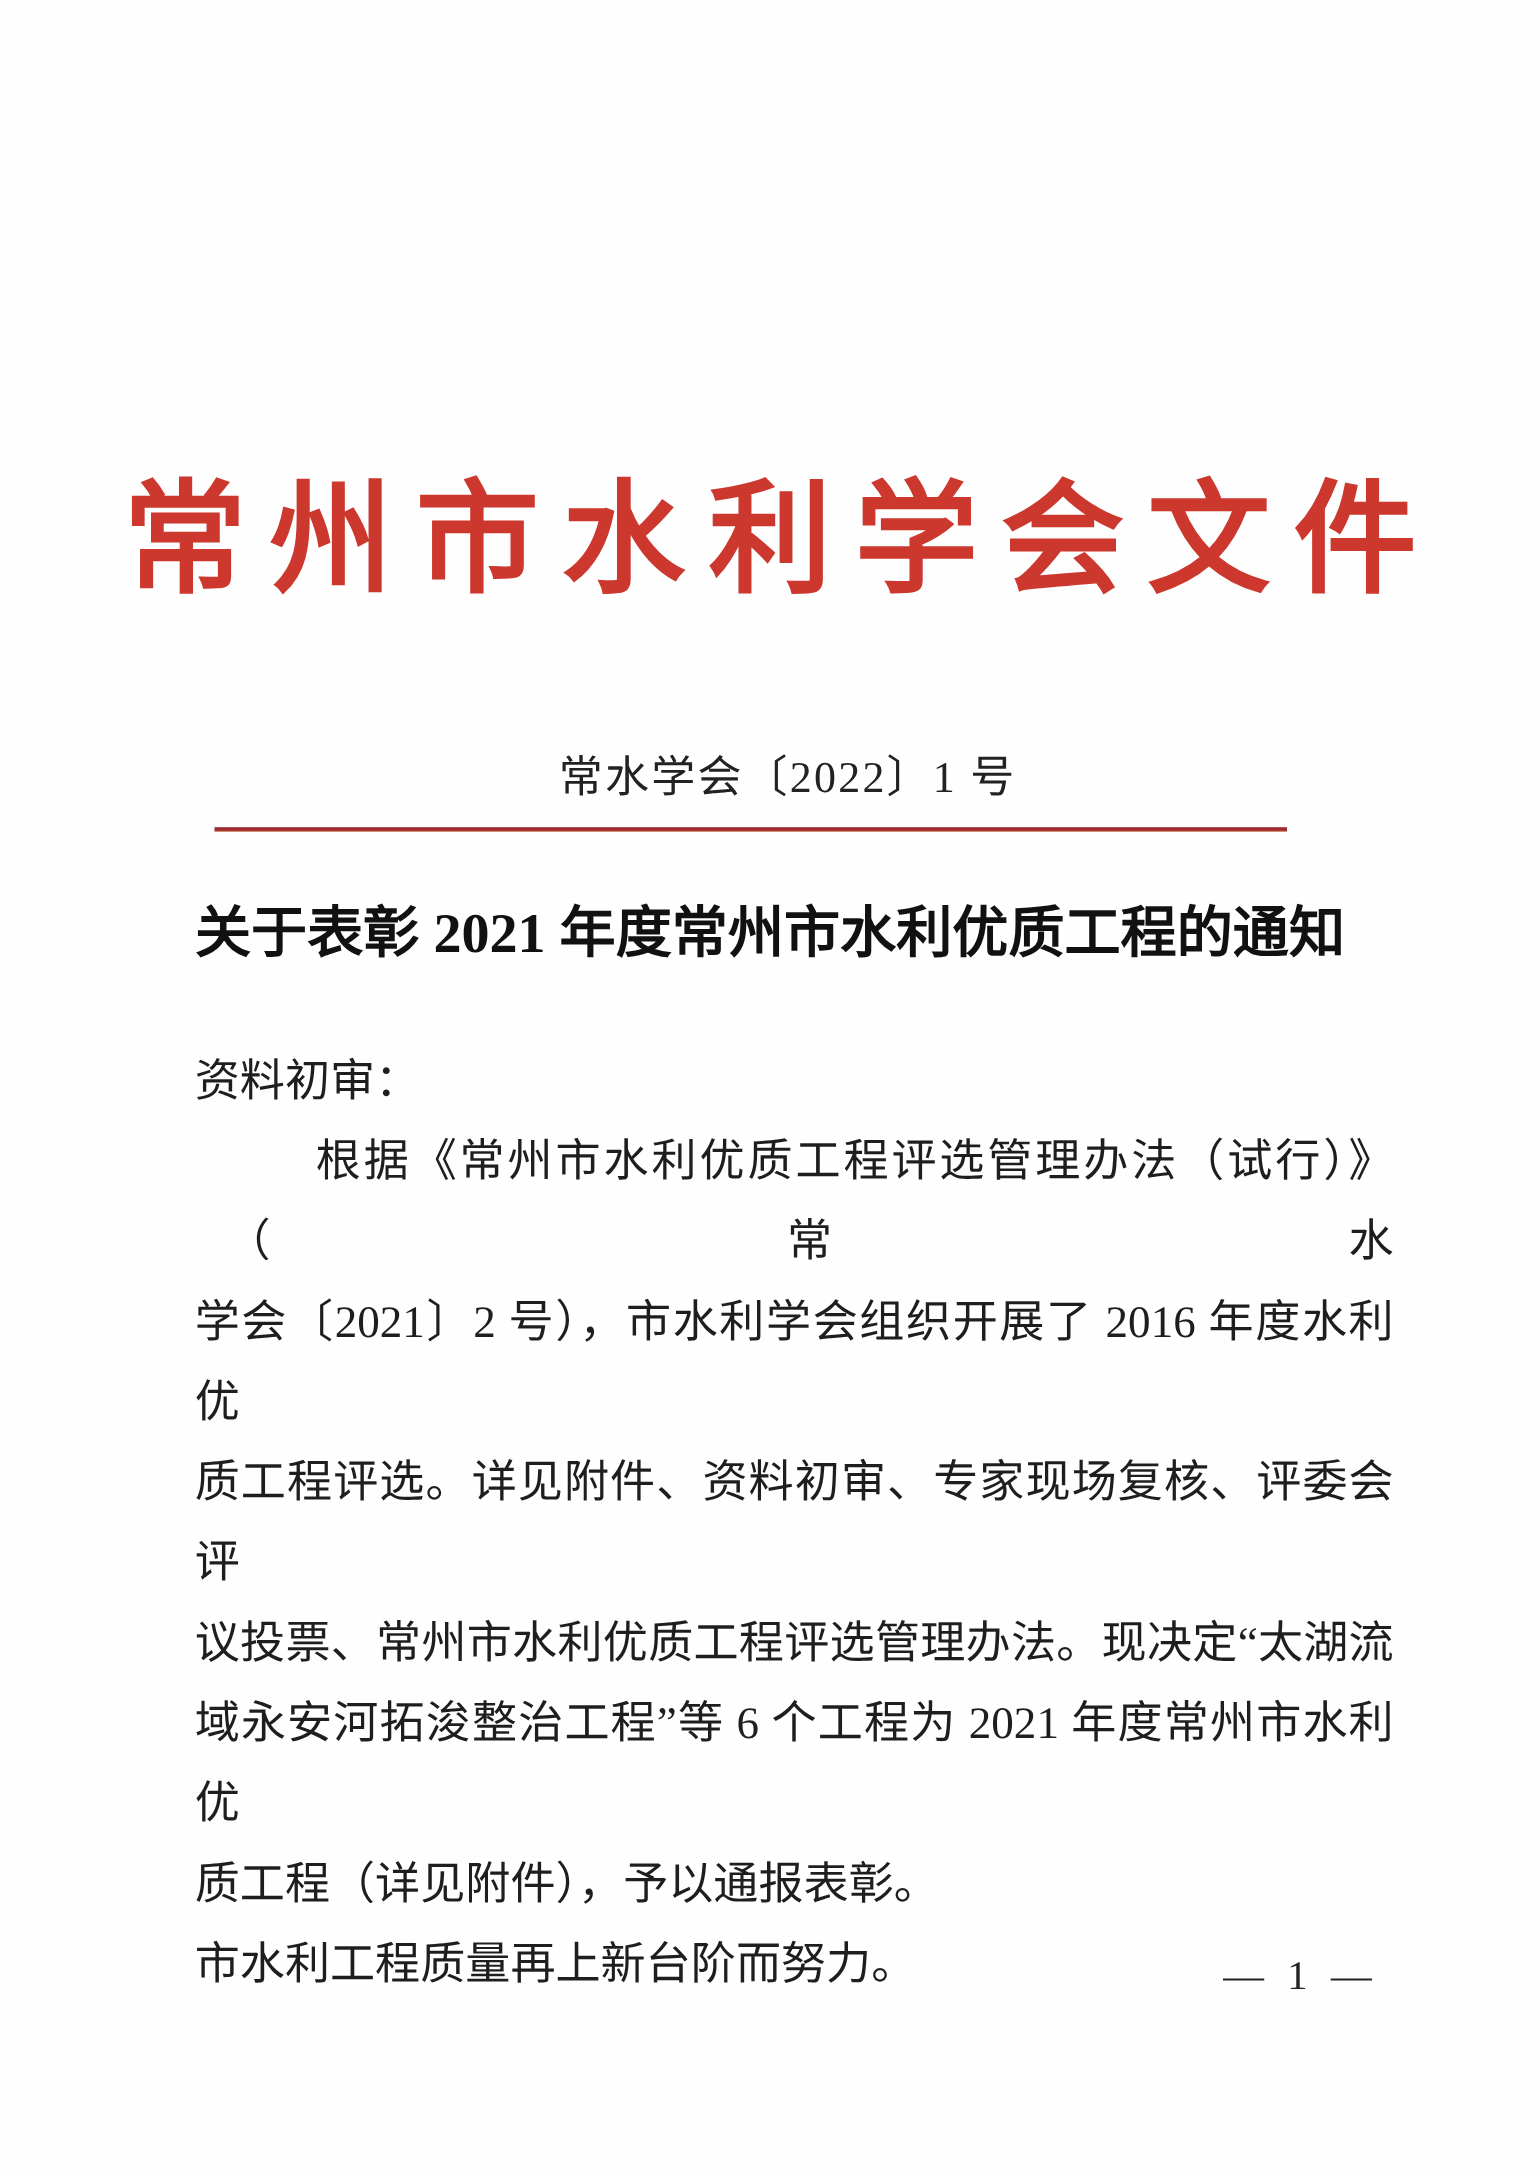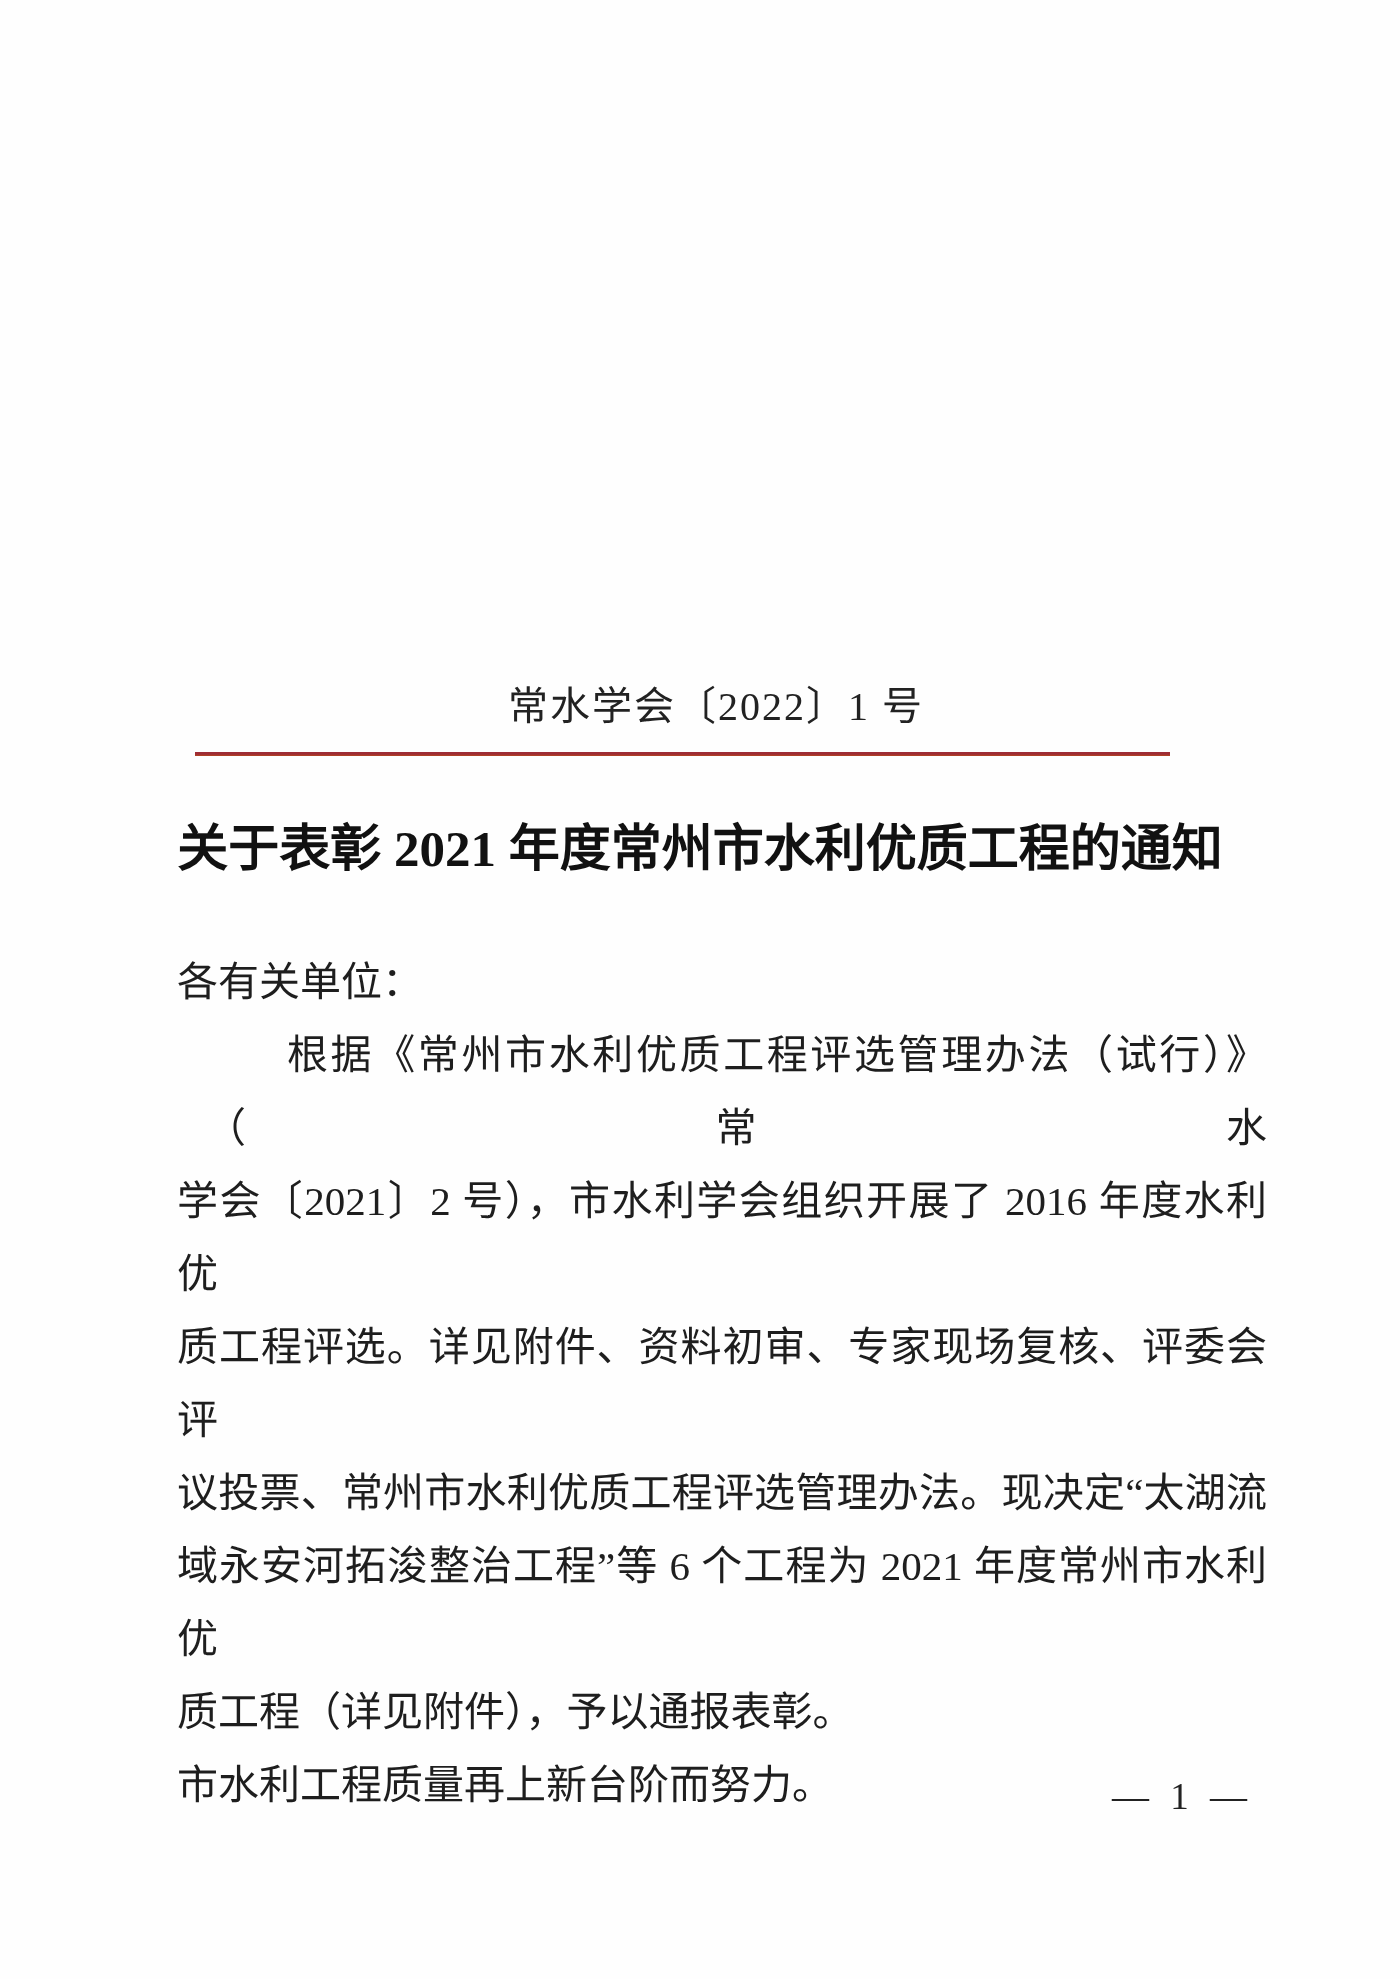--- a/index.html
+++ b/index.html
@@ -94,29 +94,30 @@
     color: #222222;
     letter-spacing: 6px;
     white-space: nowrap;
   }
 </style>
 </head>
 <body>
 
 <div class="page">
 
+  <h1 class="letterhead">常州市水利学会文件</h1>
 
   <div class="doc-number">常水学会〔2022〕1 号</div>
 
   <div class="red-rule"></div>
 
   <h2 class="heading">关于表彰 2021 年度常州市水利优质工程的通知</h2>
 
   <div class="body-text">
-    <div class="line">各有关单位：</div>
+    <div class="line">资料初审：</div>
 
     <div class="line indent full">根据《常州市水利优质工程评选管理办法（试行）》（常水</div>
     <div class="line full">学会〔2021〕2 号），市水利学会组织开展了 2016 年度水利优</div>
     <div class="line full">质工程评选。详见附件、资料初审、专家现场复核、评委会评</div>
     <div class="line full">议投票、常州市水利优质工程评选管理办法。现决定“太湖流</div>
     <div class="line full">域永安河拓浚整治工程”等 6 个工程为 2021 年度常州市水利优</div>
     <div class="line">质工程（详见附件），予以通报表彰。</div>
 
     <div class="line">市水利工程质量再上新台阶而努力。</div>
 

